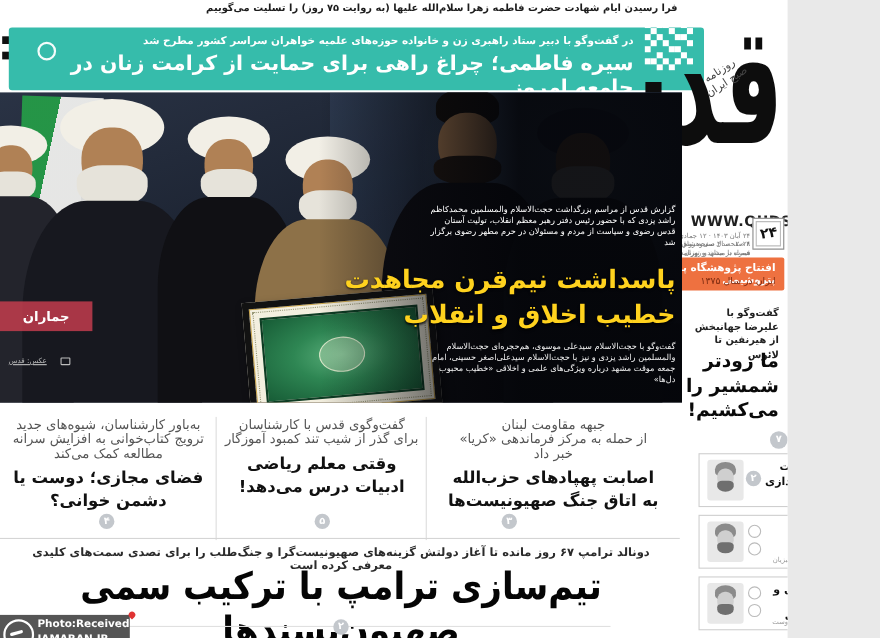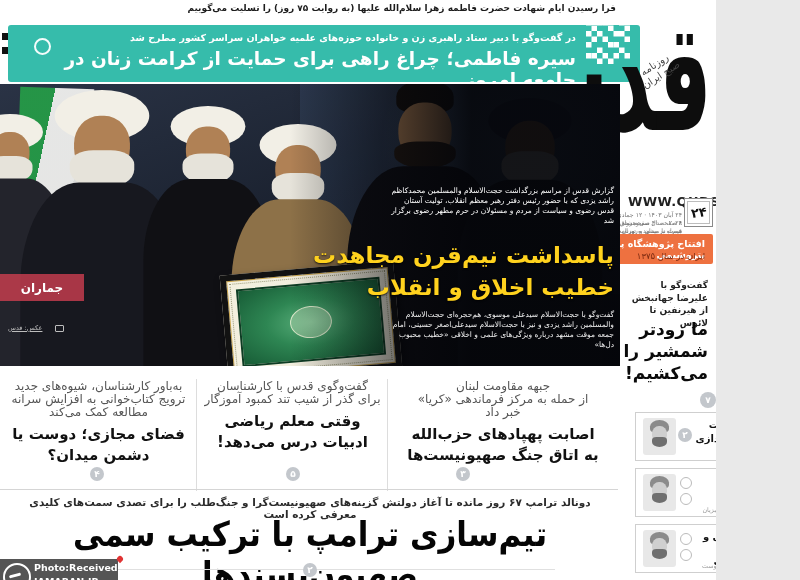--- a/index.html
+++ b/index.html
@@ -250,21 +250,21 @@
     <div class="hl">وقتی معلم ریاضی</div>
     <div class="hl" style="margin-top:0;">ادبیات درس می‌دهد!</div>
   </div>
   <div class="abs pgnum" style="left:286px;top:467px;">۵</div>
 
   <div class="abs fa teaser" style="left:0;width:197px;">
     <div class="rub">به‌باور کارشناسان، شیوه‌های جدید</div>
     <div class="rub">ترویج کتاب‌خوانی به افزایش سرانه</div>
     <div class="rub">مطالعه کمک می‌کند</div>
     <div class="hl">فضای مجازی؛ دوست یا</div>
-    <div class="hl" style="margin-top:0;">دشمن میدان؟</div>
+    <div class="hl" style="margin-top:0;">دشمن خوانی؟</div>
   </div>
   <div class="abs pgnum" style="left:90px;top:467px;">۴</div>
 
   <div class="abs vdiv" style="left:196px;"></div>
   <div class="abs vdiv" style="left:387px;"></div>
 
   <div class="abs hline" style="left:0;top:489px;width:618px;"></div>
   <div class="abs fa bot-kicker">دونالد ترامپ ۶۷ روز مانده تا آغاز دولتش گزینه‌های صهیونیست‌گرا و جنگ‌طلب را برای تصدی سمت‌های کلیدی معرفی کرده است</div>
   <div class="abs fa bot-head">تیم‌سازی ترامپ با ترکیب سمی صهیون‌پسندها</div>
   <div class="abs hline" style="left:60px;top:569px;width:495px;background:#e0e0e0;"></div>

